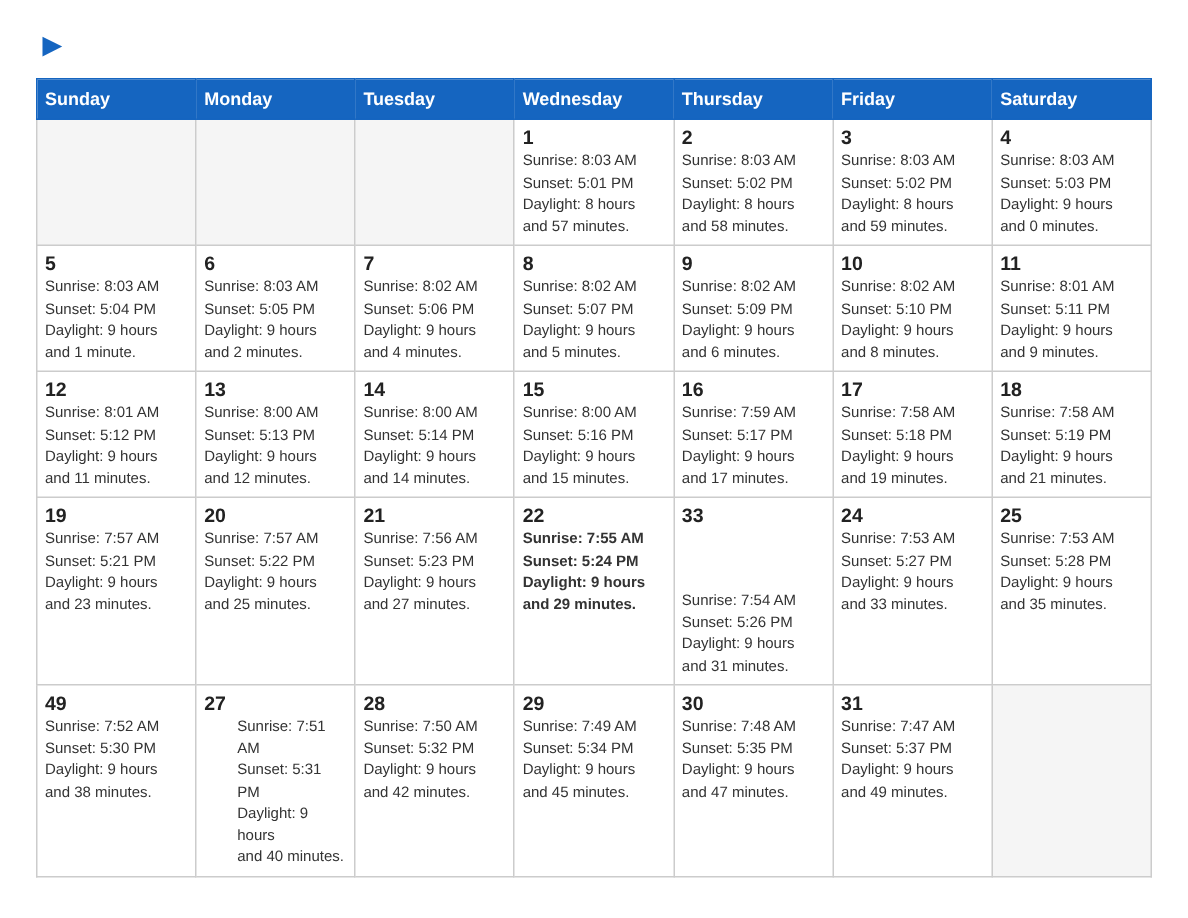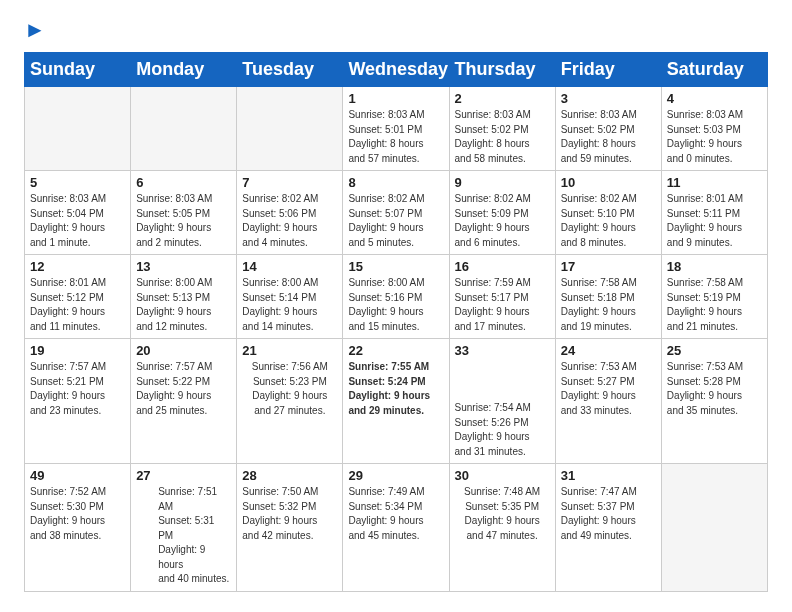--- a/index.html
+++ b/index.html
@@ -46,21 +46,21 @@
       color: #444;
     }
     .calendar {
       width: 100%;
       border-collapse: collapse;
       table-layout: fixed;
     }
     .calendar th {
       background: #1565c0;
       color: #fff;
-      font-size: 18px;
+      font-size: 12px;
       font-weight: bold;
       padding: 6px 5px;
       text-align: left;
       border: 1px solid #1565c0;
     }
     .calendar td {
       border: 1px solid #ccc;
       vertical-align: top;
       padding: 4px 5px;
       font-size: 10.5px;
@@ -262,21 +262,21 @@
           </td>
           <td>
             <span class="day-number">20</span>
             <div class="day-info" style="white-space: pre-line;">Sunrise: 7:57 AM
 Sunset: 5:22 PM
 Daylight: 9 hours
 and 25 minutes.</div>
           </td>
           <td>
             <span class="day-number">21</span>
-            <div class="day-info" style="white-space: pre-line; text-align: center;">Sunrise: 7:56 AM
+            <div class="day-info" style="white-space: pre-line;">Sunrise: 7:56 AM
 Sunset: 5:23 PM
 Daylight: 9 hours
 and 27 minutes.</div>
           </td>
           <td>
             <span class="day-number">22</span>
             <div class="day-info" style="white-space: pre-line; font-weight: bold;">Sunrise: 7:55 AM
 Sunset: 5:24 PM
 Daylight: 9 hours
 and 29 minutes.</div>
@@ -327,21 +327,21 @@
           </td>
           <td>
             <span class="day-number">29</span>
             <div class="day-info" style="white-space: pre-line;">Sunrise: 7:49 AM
 Sunset: 5:34 PM
 Daylight: 9 hours
 and 45 minutes.</div>
           </td>
           <td>
             <span class="day-number">30</span>
-            <div class="day-info" style="white-space: pre-line; text-align: center;">Sunrise: 7:48 AM
+            <div class="day-info" style="white-space: pre-line;">Sunrise: 7:48 AM
 Sunset: 5:35 PM
 Daylight: 9 hours
 and 47 minutes.</div>
           </td>
           <td>
             <span class="day-number">31</span>
             <div class="day-info" style="white-space: pre-line;">Sunrise: 7:47 AM
 Sunset: 5:37 PM
 Daylight: 9 hours
 and 49 minutes.</div>

